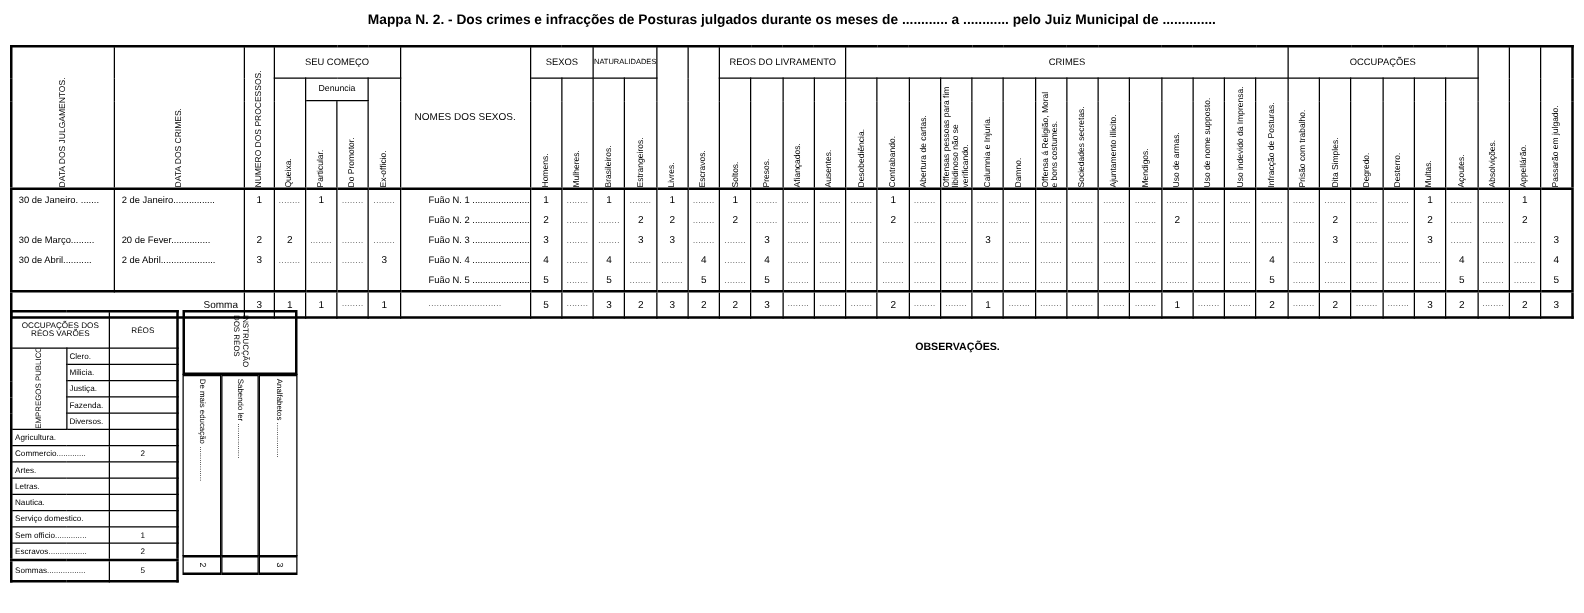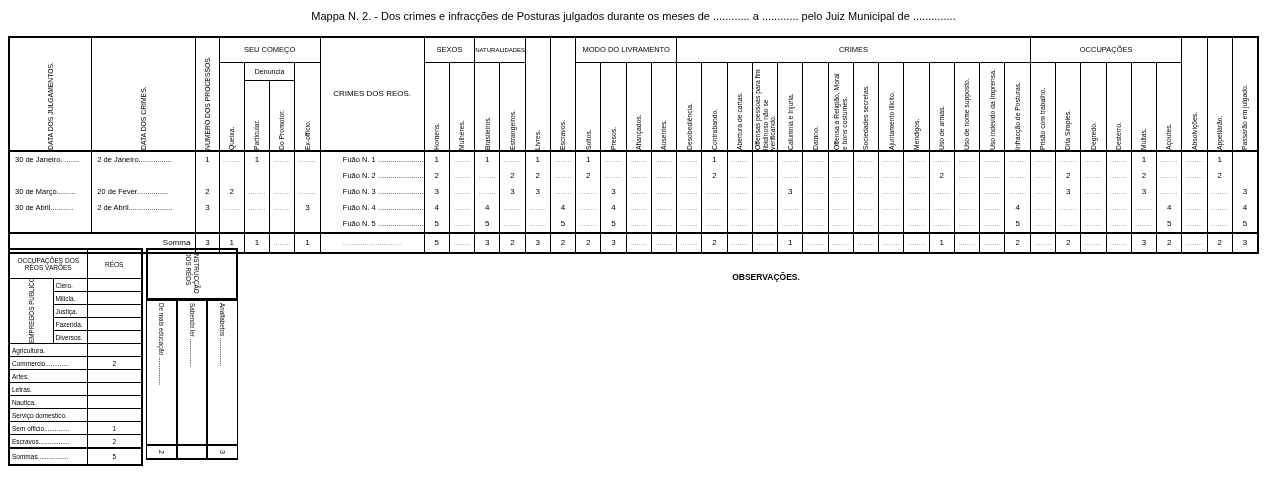--- a/index.html
+++ b/index.html
@@ -1,17 +1,17 @@
 <!DOCTYPE html>
 <html><head>
 <meta charset="utf-8">
 <style>
   html,body{margin:0;padding:0;background:#fff;}
   body{width:1267px;height:490px;position:relative;font-family:"Liberation Sans",sans-serif;color:#000;overflow:hidden;}
-  .title{position:absolute;top:10px;left:0;width:100%;text-align:center;font-weight:normal;font-size:11px;}
+  .title{position:absolute;top:10px;left:0;width:100%;text-align:center;font-weight:bold;font-size:11px;}
   
   .mt{position:absolute;left:8px;top:36px;width:1251px;border-collapse:collapse;table-layout:fixed;border:2px solid #000;}
   .mt td{border:1px solid #000;padding:0;overflow:hidden;vertical-align:middle;}
   .mt thead td{text-align:center;}
   .gh{font-size:7.5px;height:24px;line-height:8px;}
   .gh.sm{font-size:6px;}
   tr.r2{height:18px;}
   tr.r2 .gh2{font-size:7px;}
   tr.r3{height:70px;}
   td.v{vertical-align:bottom;text-align:center;}
@@ -102,30 +102,30 @@
       <td rowspan="3" class="v">
           <span class="vt h104">DATA DOS JULGAMENTOS.</span>
         </td>
       <td rowspan="3" class="v">
           <span class="vt h104">DATA DOS CRIMES.</span>
         </td>
       <td rowspan="3" class="v">
           <span class="vt h104">NUMERO DOS PROCESSOS.</span>
         </td>
       <td colspan="4" class="gh">SEU COMEÇO</td>
-      <td rowspan="3" class="nomes">CRIMES DOS REOS.</td>
+      <td rowspan="3" class="nomes">NOMES DOS SEXOS.</td>
       <td colspan="2" class="gh">SEXOS</td>
       <td colspan="2" class="gh sm">NATURALIDADES</td>
       <td rowspan="3" class="v">
           <span class="vt h104">Livres.</span>
         </td>
       <td rowspan="3" class="v">
           <span class="vt h104">Escravos.</span>
         </td>
-      <td colspan="4" class="gh">MODO DO LIVRAMENTO</td>
+      <td colspan="4" class="gh">REOS DO LIVRAMENTO</td>
       <td colspan="14" class="gh">CRIMES</td>
       <td colspan="6" class="gh">OCCUPAÇÕES</td>
       <td rowspan="3" class="v">
           <span class="vt h104">Absolvições.</span>
         </td>
       <td rowspan="3" class="v">
           <span class="vt h104">Appellárão.</span>
         </td>
       <td rowspan="3" class="v">
           <span class="vt h104">Passarão em julgado.</span>

